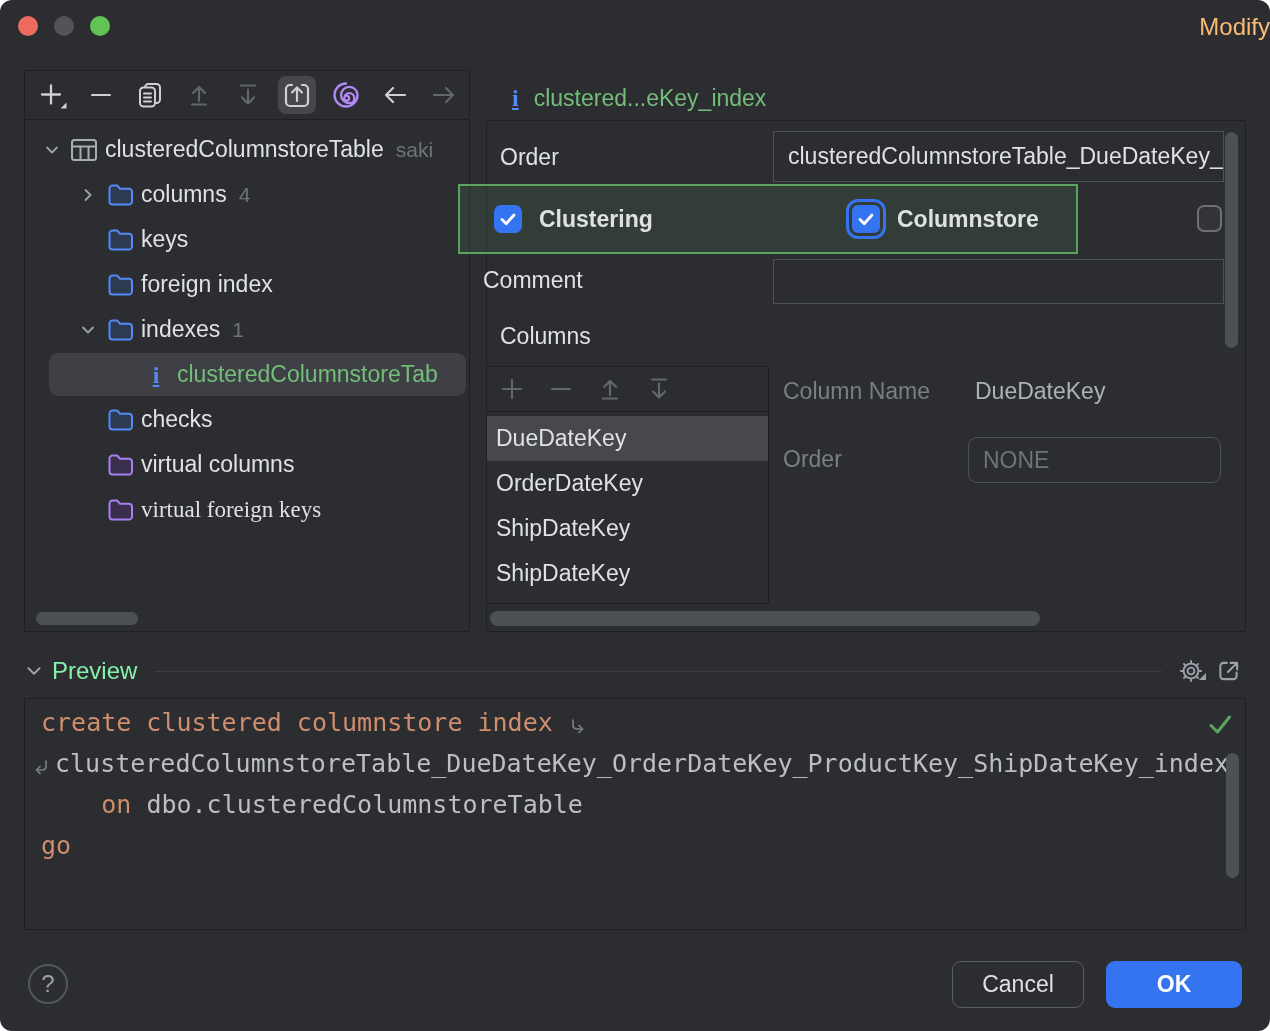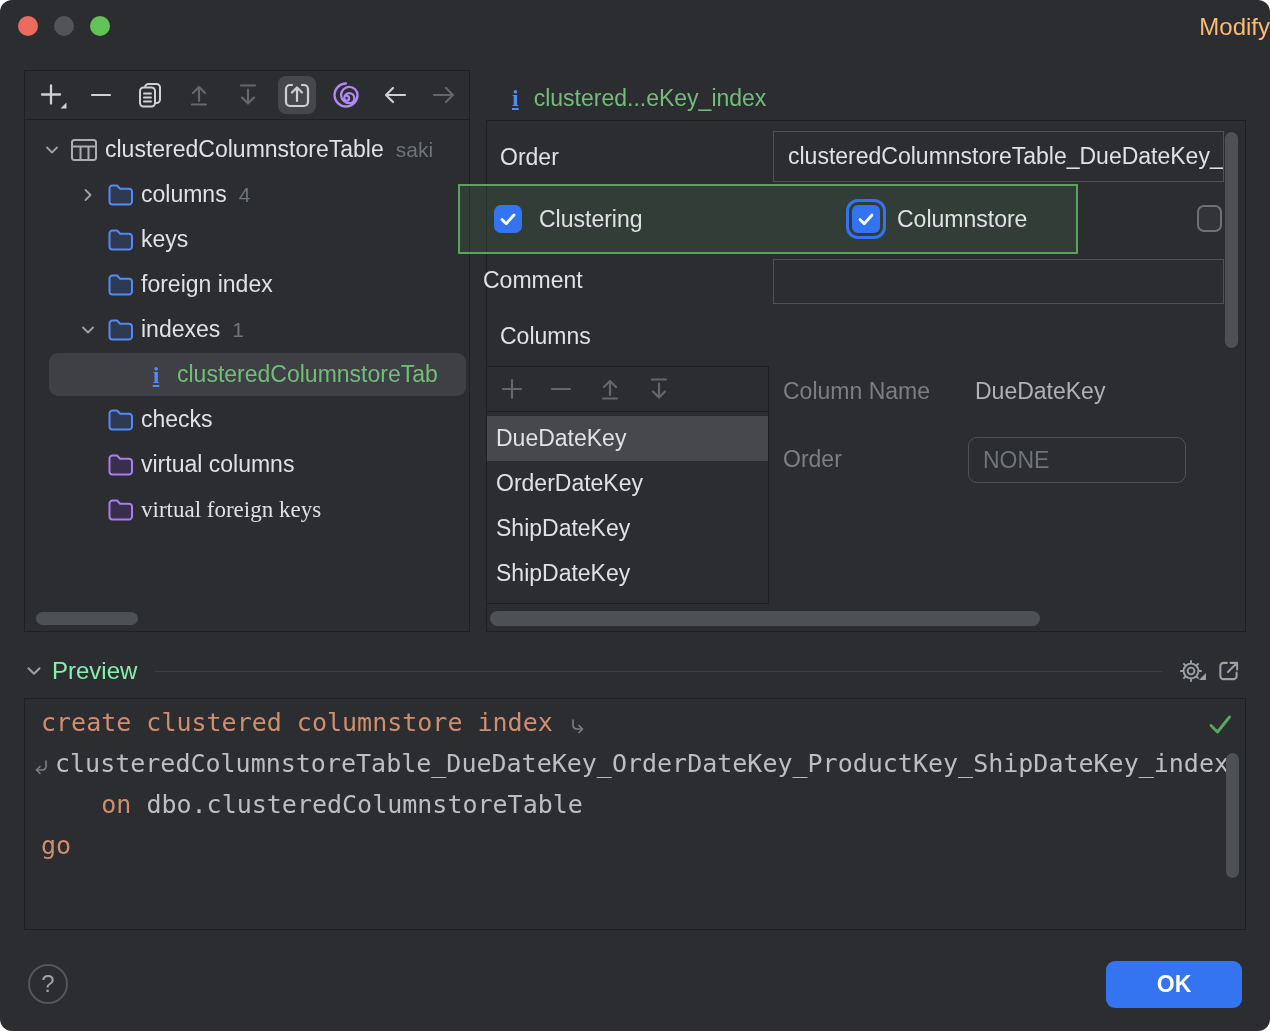--- a/index.html
+++ b/index.html
@@ -36,26 +36,26 @@
   .editor-header{position:absolute;left:512px;top:82px;height:32px;display:flex;align-items:center;gap:15px;font-size:23px;}
   .editor-title{color:#73bd79;}
 
   
   .form-panel{position:absolute;left:486px;top:120px;width:760px;height:512px;border:1px solid #1f2023;box-sizing:border-box;}
   .form-label{position:absolute;font-size:23px;color:#dfe1e5;}
   .form-label.dim{color:#7b7e85;}
   .input{position:absolute;border:1px solid #4e5157;box-sizing:border-box;font-size:23px;color:#dfe1e5;display:flex;align-items:center;padding:0 14px;overflow:hidden;white-space:nowrap;}
   #name-input{left:773px;top:131px;width:451px;height:51px;}
   #comment-input{left:773px;top:259px;width:451px;height:45px;}
-  #order-input{left:968px;top:437px;width:218px;height:46px;border-radius:9px;color:#6f737a;}
+  #order-input{left:968px;top:437px;width:253px;height:46px;border-radius:9px;color:#6f737a;}
   #colname-value{position:absolute;left:975px;top:378px;font-size:23px;color:#aeb1b7;}
 
   
   #checkbox-row{position:absolute;left:458px;top:184px;width:620px;height:70px;background:rgba(95,170,100,0.13);border:2px solid #5ba25f;box-sizing:border-box;}
-  .cb-group{position:absolute;top:0;height:100%;display:flex;align-items:center;gap:17px;}
+  .cb-group{position:absolute;top:0;height:100%;display:flex;align-items:center;gap:17px;font-weight:bold;}
   .cb{width:28px;height:28px;border-radius:7px;display:flex;align-items:center;justify-content:center;box-sizing:border-box;}
   .cb.checked{background:#3574f0;}
   .cb.focused{box-shadow:0 0 0 3px #353c37,0 0 0 6px #3574f0;border-radius:6px;}
   .cb-label{font-size:23px;color:#dfe1e5;}
   #edge-checkbox{position:absolute;left:1197px;top:205px;width:25px;height:27px;border:2px solid #6f7076;background:#323438;border-radius:7px;box-sizing:border-box;}
 
   
   #columns-panel{position:absolute;left:486px;top:366px;width:283px;height:238px;border:1px solid #1f2023;box-sizing:border-box;}
   .cols-toolbar{position:absolute;left:0;top:0;right:0;height:44px;border-bottom:1px solid #1f2023;display:flex;align-items:center;padding-left:8px;gap:15px;}
   .cols-toolbar .icon-btn{width:34px;height:34px;flex:0 0 34px;}
@@ -373,17 +373,20 @@
       <svg width="26" height="26" viewBox="0 0 26 26" fill="none" stroke="#5ba35f" stroke-width="3" stroke-linecap="round" stroke-linejoin="round">
           <path d="M4 14.5l6.5 6.5L22.5 6"></path>
         </svg>
     </span>
     <div class="scroll-thumb" id="preview-vscroll"></div>
   </div>
 
   <div id="help-button">
       <span>?</span>
     </div>
+  <div id="cancel-button">
+      <span>Cancel</span>
+    </div>
   <div id="ok-button">
       <span>OK</span>
     </div>
 
 </div>
 
 </body></html>

